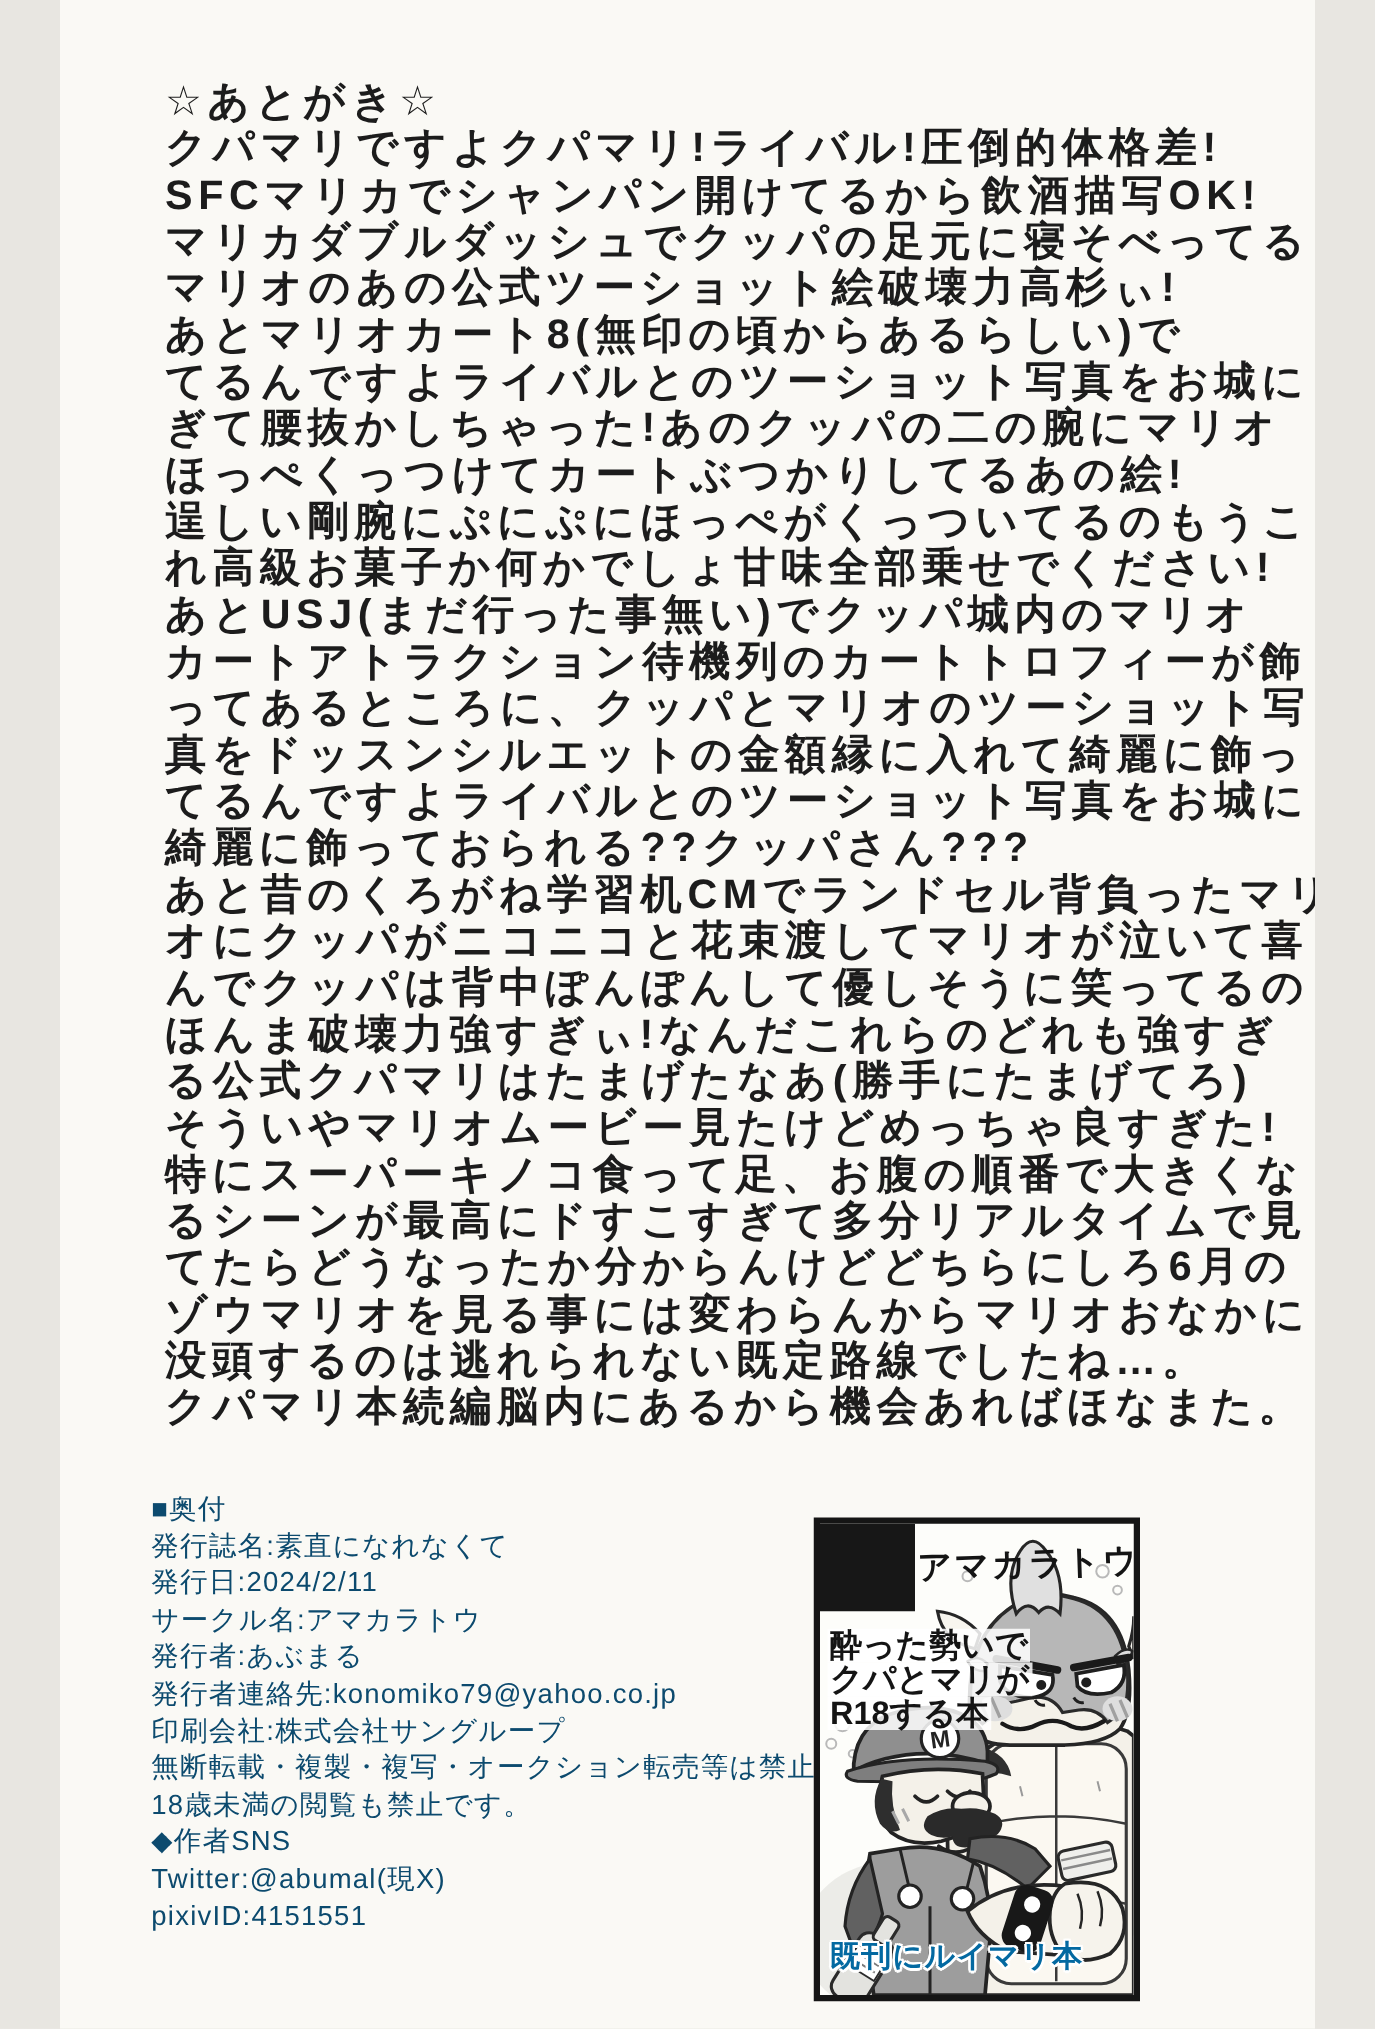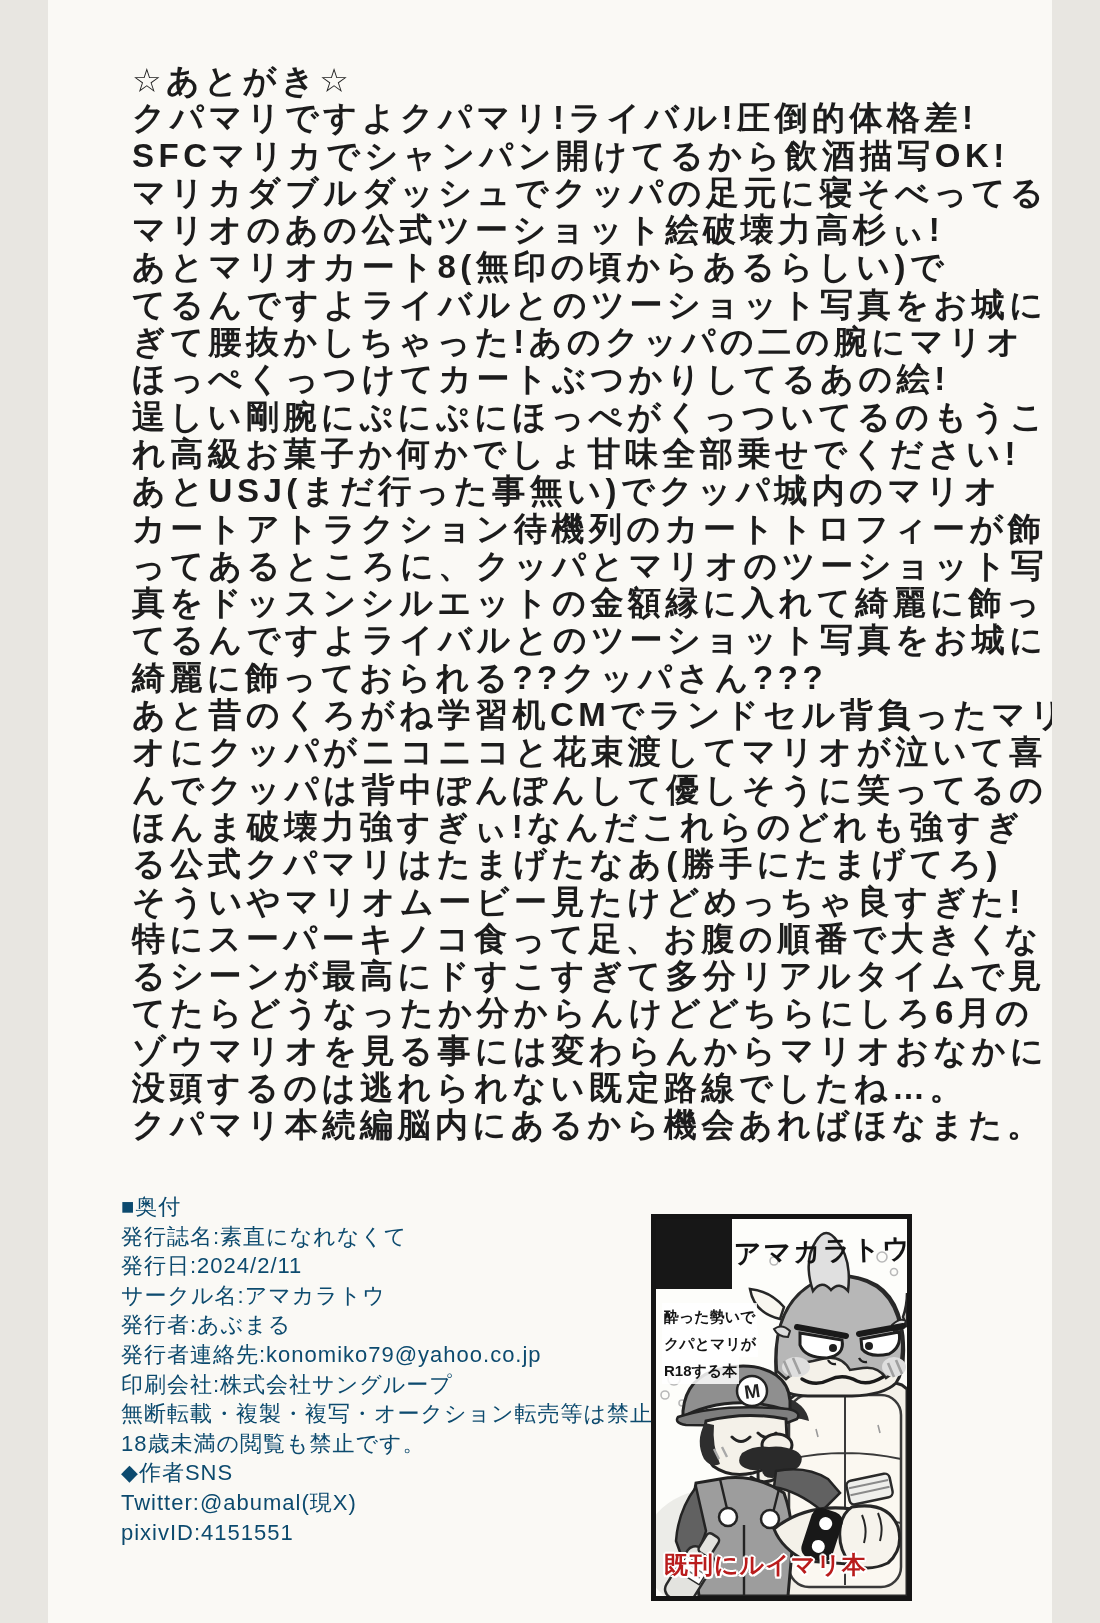--- a/index.html
+++ b/index.html
@@ -43,28 +43,28 @@
     background:#171717;
   }
   .ad-title{
     position:absolute;left:78px;top:14px;
     font-size:27px;font-weight:700;letter-spacing:2px;
     color:#141414;transform:rotate(-2deg);
     white-space:nowrap;
   }
   .ad-tagline{
     position:absolute;left:6px;top:84px;
-    font-size:15px;font-weight:700;line-height:27px;
+    font-size:26px;font-weight:700;line-height:27px;
     color:#141414;white-space:nowrap;
   }
   .ad-tagline .line{background:rgba(255,255,255,.85);padding:0 2px;width:fit-content;}
   .ad-footer{
     position:absolute;left:8px;top:330px;
     font-size:24px;font-weight:700;letter-spacing:1px;
-    color:#b91c1c;white-space:nowrap;
+    color:#0369a1;white-space:nowrap;
     text-shadow:2px 0 0 #fff,-2px 0 0 #fff,0 2px 0 #fff,0 -2px 0 #fff,
                 1.5px 1.5px 0 #fff,-1.5px 1.5px 0 #fff,1.5px -1.5px 0 #fff,-1.5px -1.5px 0 #fff;
   }
 </style>
 </head>
 <body>
 
 <div class="page">
 
   <div class="afterword">

